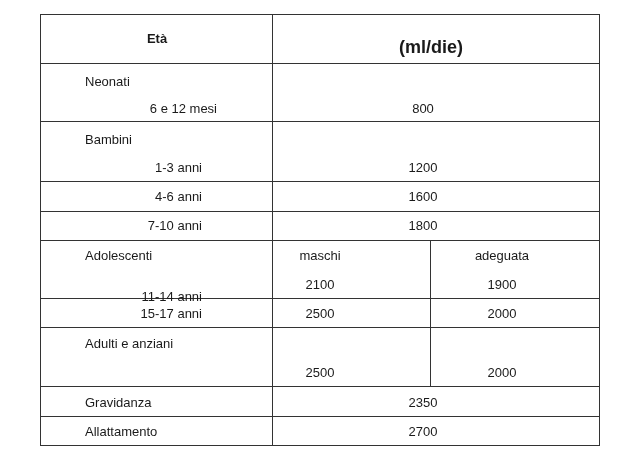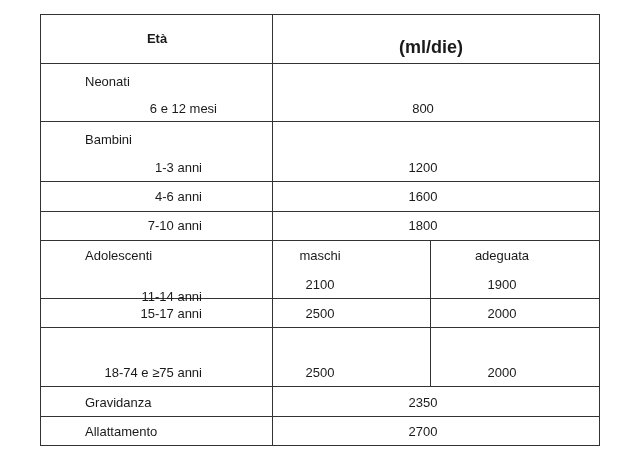--- a/index.html
+++ b/index.html
@@ -53,21 +53,21 @@
   <div class="txt center" style="left:461px; top:233px">adeguata</div>
 
   <div class="txt right" style="left:161px; top:274px">11-14 anni</div>
   <div class="txt center" style="left:279px; top:262px">2100</div>
   <div class="txt center" style="left:461px; top:262px">1900</div>
 
   <div class="txt right" style="left:161px; top:291px">15-17 anni</div>
   <div class="txt center" style="left:279px; top:291px">2500</div>
   <div class="txt center" style="left:461px; top:291px">2000</div>
 
-  <div class="txt right" style="left:161px; top:350px">18-74 e ≥75 anni</div>
+  <div class="txt" style="left:44px; top:321px">Adulti e anziani</div>
   <div class="txt center" style="left:279px; top:350px">2500</div>
   <div class="txt center" style="left:461px; top:350px">2000</div>
 
   <div class="txt" style="left:44px; top:380px">Gravidanza</div>
   <div class="txt center" style="left:382px; top:380px">2350</div>
 
   <div class="txt" style="left:44px; top:409px">Allattamento</div>
   <div class="txt center" style="left:382px; top:409px">2700</div>
 </div>
 

